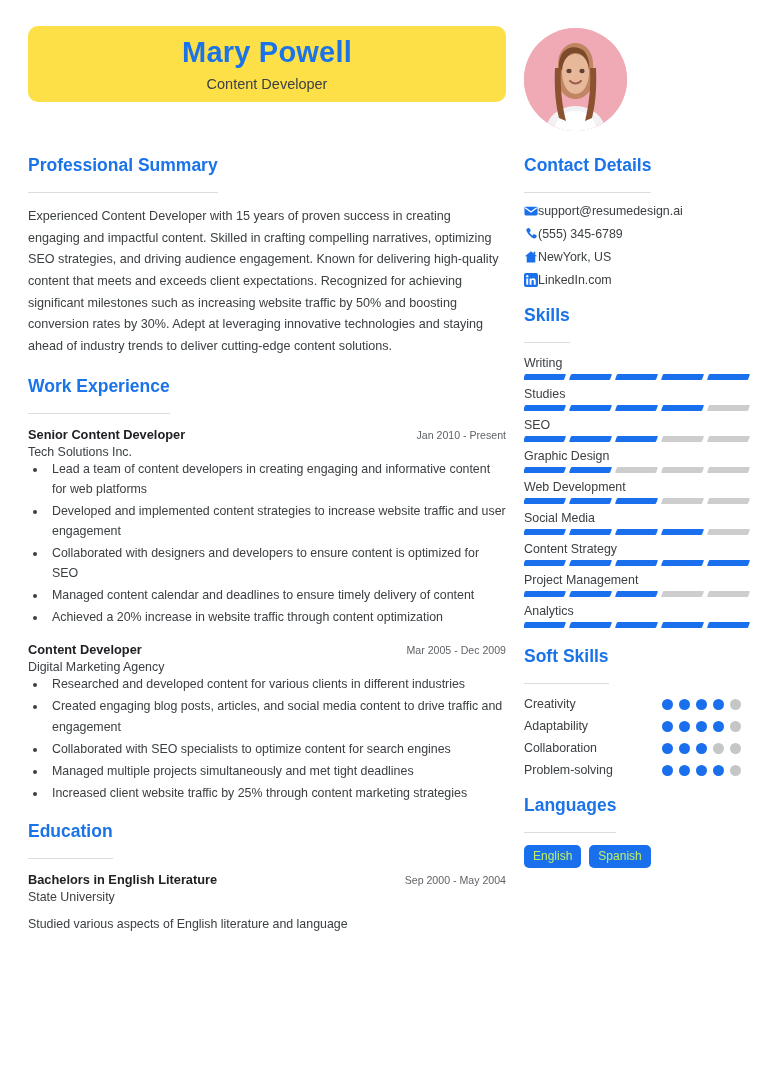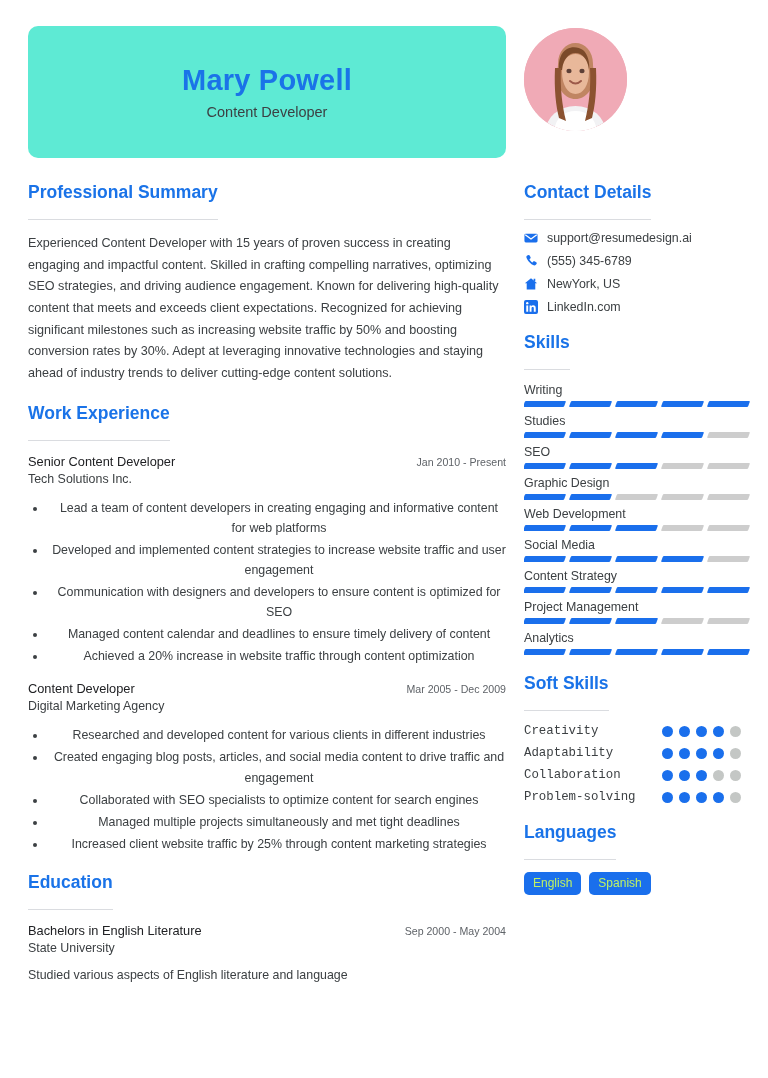--- a/index.html
+++ b/index.html
@@ -8,21 +8,21 @@
     background: #ffffff;
     font-family: "Liberation Sans", sans-serif;
     color: #3c4043;
     overflow: hidden;
   }
   .page { position: relative; width: 768px; height: 1078px; padding: 26px 24px 0 28px; }
 
   
   .header { display: flex; align-items: flex-start; gap: 18px; }
   .name-card {
-    width: 478px; height: 132px; background: #5eead4; border-radius: 10px;
+    width: 478px; height: 76px; background: #fde047; border-radius: 10px;
     display: flex; flex-direction: column; align-items: center; justify-content: center;
   }
   .name { font-size: 29px; font-weight: bold; color: #1a73e8; letter-spacing: .2px; line-height: 1.15; }
   .role { font-size: 14.5px; color: #3c4043; margin-top: 7px; }
 
   .avatar {
     width: 103px; height: 103px; border-radius: 50%; overflow: hidden;
     background: #f0aab6; position: relative; flex: 0 0 auto; margin-top: 2px;
   }
   .avatar svg { display: block; width: 100%; height: 100%; }
@@ -40,48 +40,48 @@
   }
   .sec { margin-bottom: 18px; }
   .sec-body { margin-top: 13px; }
 
   
   .summary { font-size: 12.6px; line-height: 1.72; color: #3c4043; text-align: left; }
 
   
   .entry { margin-bottom: 15px; }
   .entry-head { display: flex; justify-content: space-between; align-items: baseline; gap: 12px; }
-  .entry-title { font-size: 12.8px; font-weight: normal; color: #202124; }
+  .entry-title { font-size: 12.8px; font-weight: bold; color: #202124; }
   .entry-date { font-size: 10.6px; color: #5f6368; white-space: nowrap; flex: 0 0 auto; }
   .entry-org { font-size: 12.4px; color: #3c4043; margin-top: 3px; }
   .entry-desc { font-size: 12.4px; color: #3c4043; margin-top: 11px; line-height: 1.6; }
-  ul.bullets { margin: 12px 0 0 19px; text-align: center; }
+  ul.bullets { margin: 0 0 0 19px; }
   ul.bullets li { font-size: 12.4px; line-height: 1.62; color: #3c4043; margin-bottom: 2px; padding-left: 5px; }
 
   
   .contact-list { margin-top: 11px; }
-  .contact-row { display: flex; align-items: flex-start; gap: 9px; margin-bottom: 9px; }
+  .contact-row { display: flex; align-items: flex-start; margin-bottom: 9px; }
   .contact-row .ico { width: 14px; height: 14px; flex: 0 0 14px; display: flex; align-items: center; justify-content: center; }
   .contact-row .ico svg { display: block; }
   .contact-text { font-size: 12.4px; color: #3c4043; }
 
   
   .skill { margin-bottom: 7px; }
   .skill-name { font-size: 12.4px; color: #3c4043; margin-bottom: 4px; }
   .bar { display: flex; gap: 5px; height: 6px; overflow: hidden; }
   .seg {
     width: 41px; height: 6px; flex: 0 0 41px;
     transform: skewX(-20deg); border-radius: 1px;
   }
   .seg.on { background: #1a6fec; }
   .seg.off { background: #cdcdcd; }
 
   
   .soft-row { display: flex; align-items: center; margin-bottom: 8px; }
-  .soft-name { font-size: 12.4px; color: #3c4043; width: 138px; flex: 0 0 138px; font-family: Liberation Mono, monospace; }
+  .soft-name { font-size: 12.4px; color: #3c4043; width: 138px; flex: 0 0 138px; }
   .dots { display: flex; flex-wrap: wrap; gap: 6px; width: 82px; height: 11px; }
   .dot { width: 11px; height: 11px; border-radius: 50%; flex: 0 0 11px; }
   .dot.on { background: #1a6fec; }
   .dot.off { background: #c4c7c5; }
 
   
   .lang-wrap { display: flex; flex-wrap: wrap; gap: 8px; margin-top: 12px; }
   .lang {
     background: #1a6fec; color: #bef264; font-size: 12px;
     padding: 5px 9px 6px; border-radius: 5px; line-height: 1;
@@ -130,21 +130,21 @@
         <div class="sec-body" id="exp-list">
             <div class="entry">
               <div class="entry-head">
                 <div class="entry-title">Senior Content Developer</div>
                 <div class="entry-date">Jan 2010 - Present</div>
               </div>
               <div class="entry-org">Tech Solutions Inc.</div>
               <ul class="bullets">
                 <li>Lead a team of content developers in creating engaging and informative content for web platforms</li>
                 <li>Developed and implemented content strategies to increase website traffic and user engagement</li>
-                <li>Communication with designers and developers to ensure content is optimized for SEO</li>
+                <li>Collaborated with designers and developers to ensure content is optimized for SEO</li>
                 <li>Managed content calendar and deadlines to ensure timely delivery of content</li>
                 <li>Achieved a 20% increase in website traffic through content optimization</li>
               </ul>
             </div>
             <div class="entry">
               <div class="entry-head">
                 <div class="entry-title">Content Developer</div>
                 <div class="entry-date">Mar 2005 - Dec 2009</div>
               </div>
               <div class="entry-org">Digital Marketing Agency</div>

